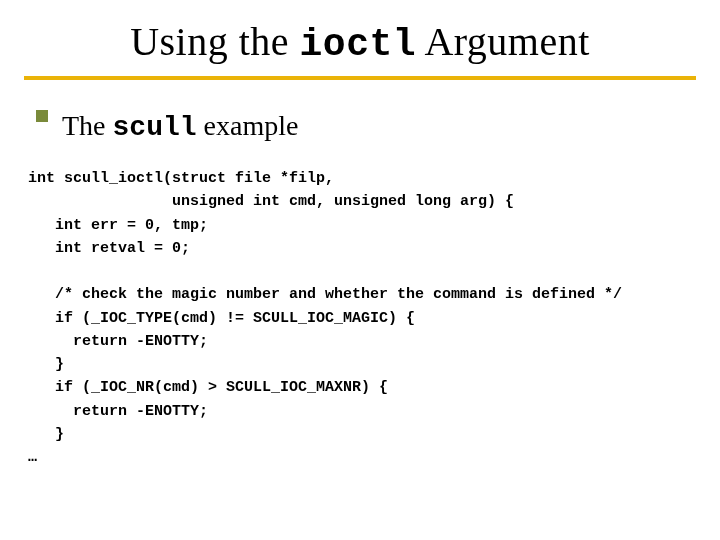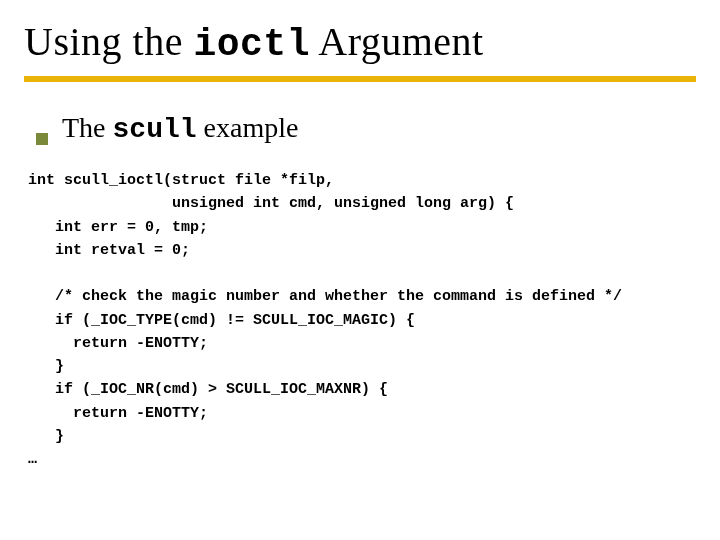--- a/index.html
+++ b/index.html
@@ -16,32 +16,33 @@
     box-sizing: border-box;
     width: 720px;
     height: 540px;
     padding: 18px 24px 24px 24px;
   }
   .title {
     font-size: 40px;
     font-weight: 400;
     letter-spacing: 0.5px;
     padding-bottom: 10px;
-    border-bottom: 6px solid #eab308;
+    border-bottom: 4px solid #eab308;
     margin-bottom: 30px;
     white-space: nowrap;
+    text-align: center;
   }
   .title .mono {
     font-family: "Courier New", Courier, monospace;
     font-weight: bold;
     font-size: 38px;
   }
   .sub-row {
     display: flex;
-    align-items: flex-end;
+    align-items: flex-start;
     gap: 14px;
     margin-left: 12px;
     margin-bottom: 22px;
   }
   .bullet-square {
     width: 12px;
     height: 12px;
     background: #7a8a3a;
     flex: 0 0 auto;
   }

